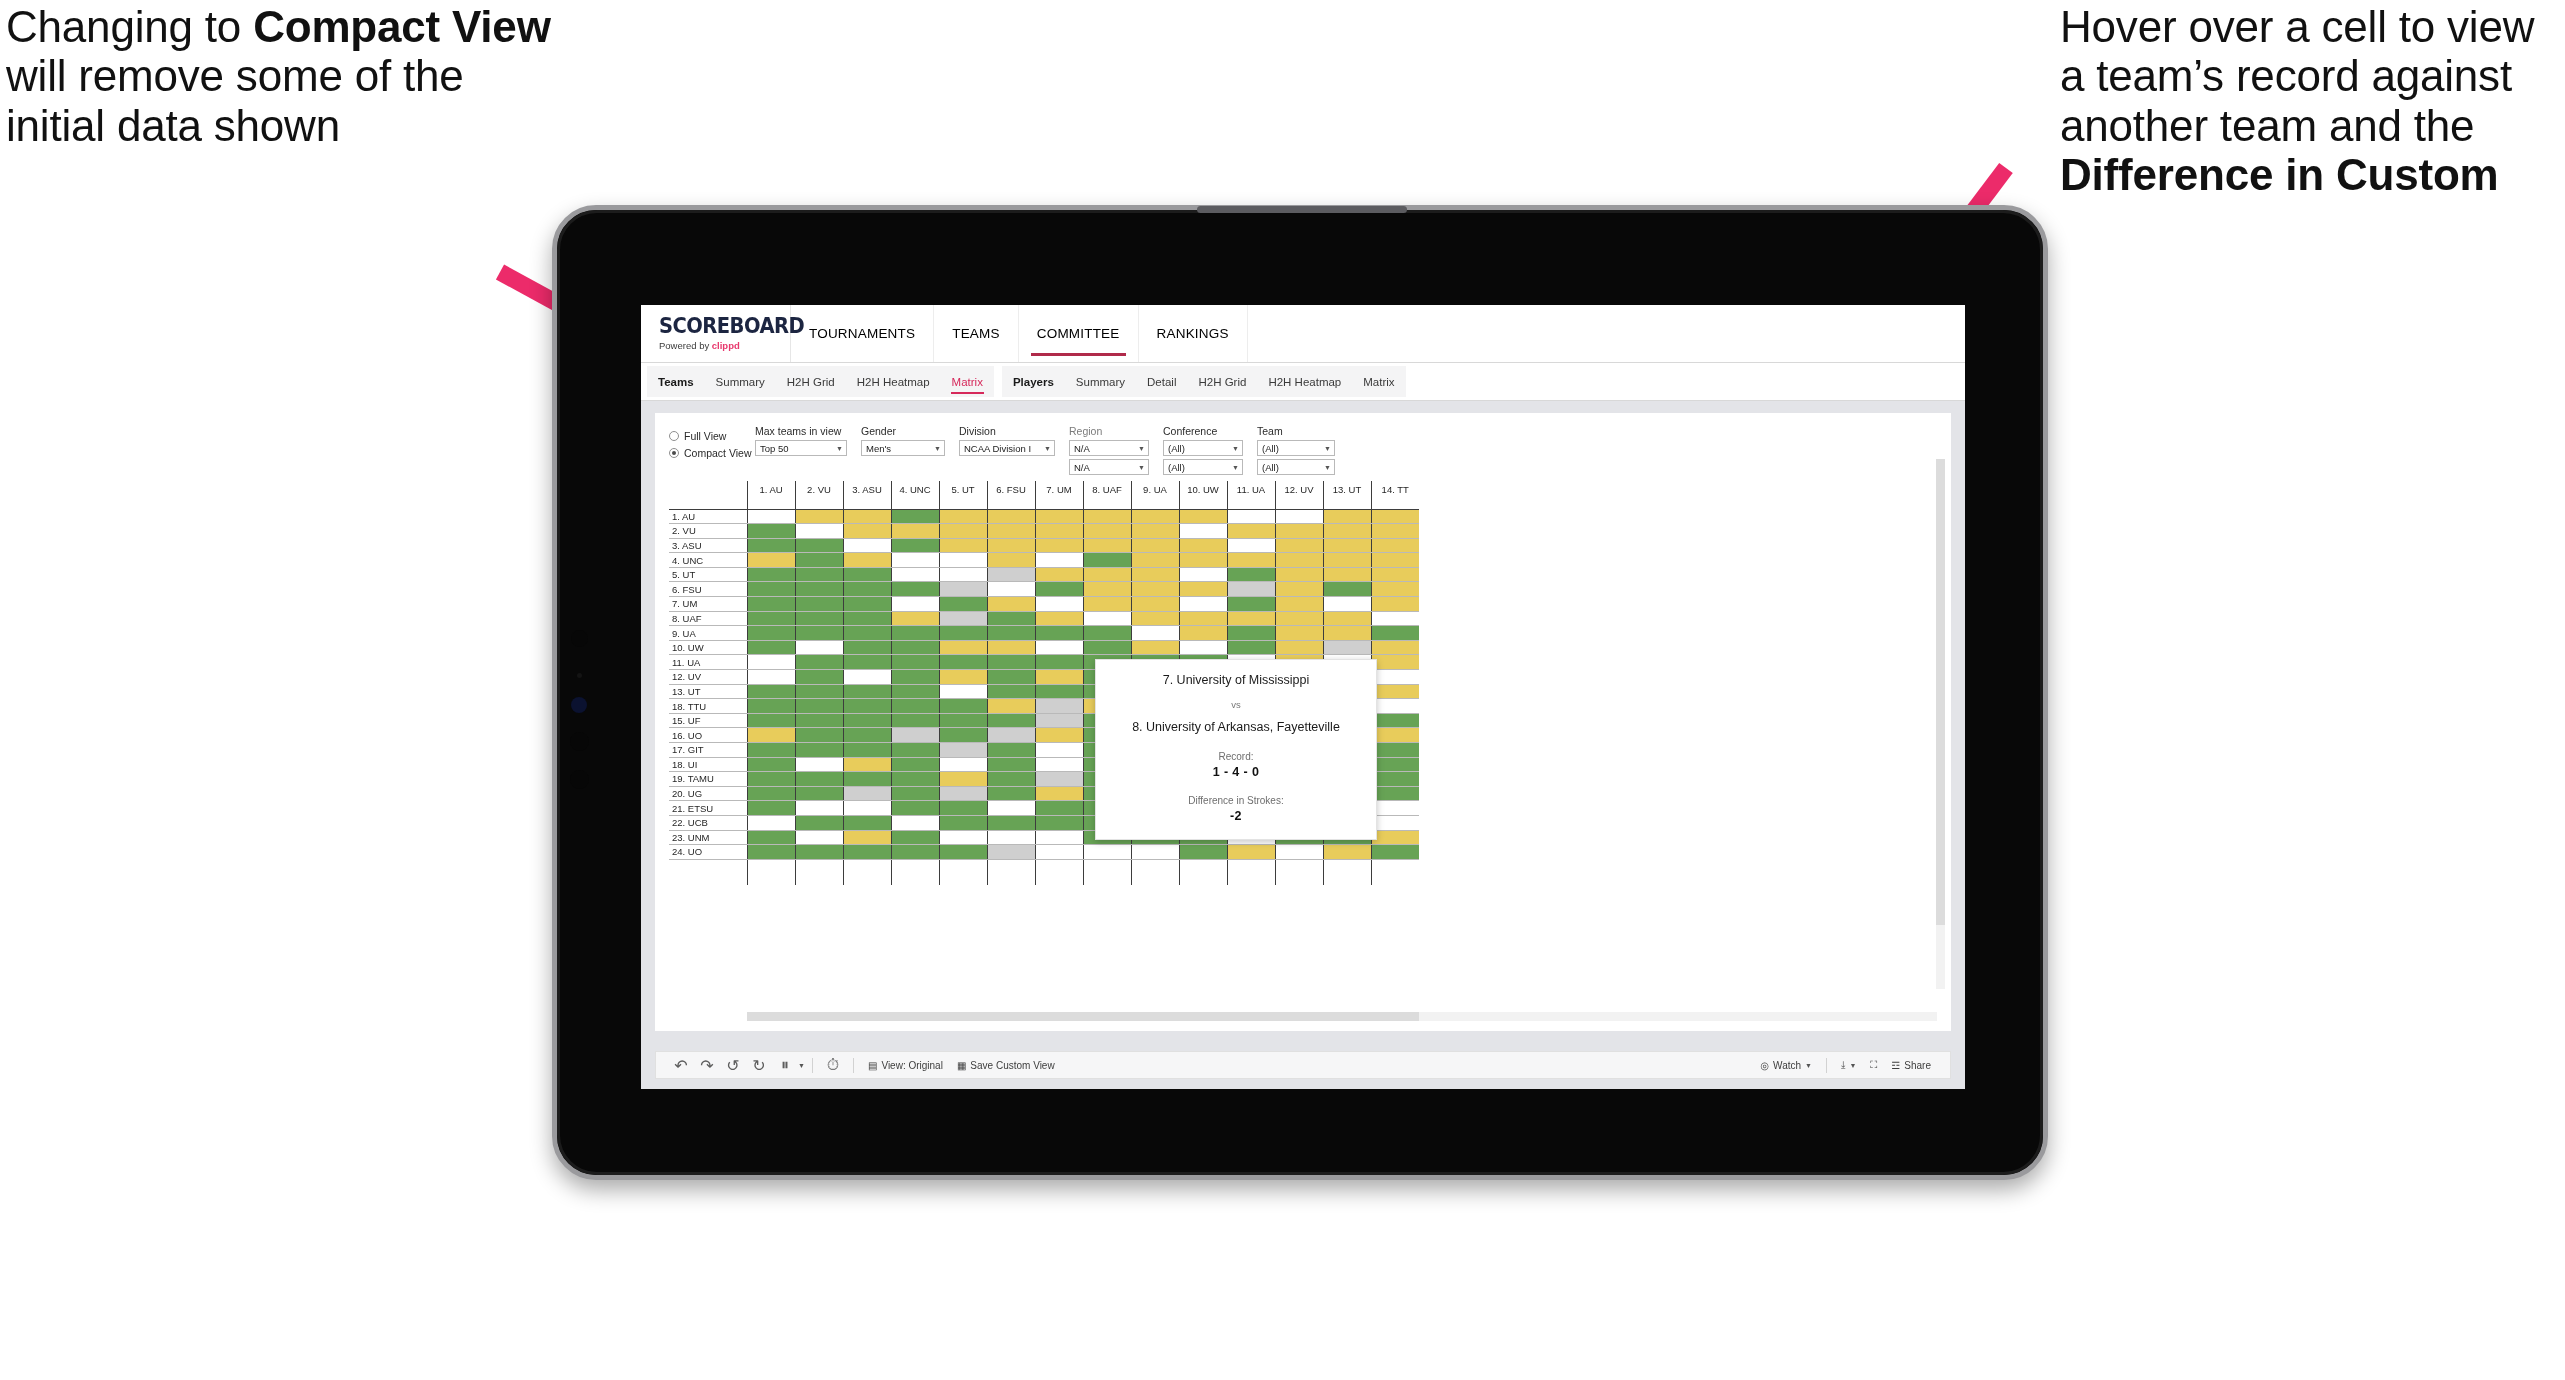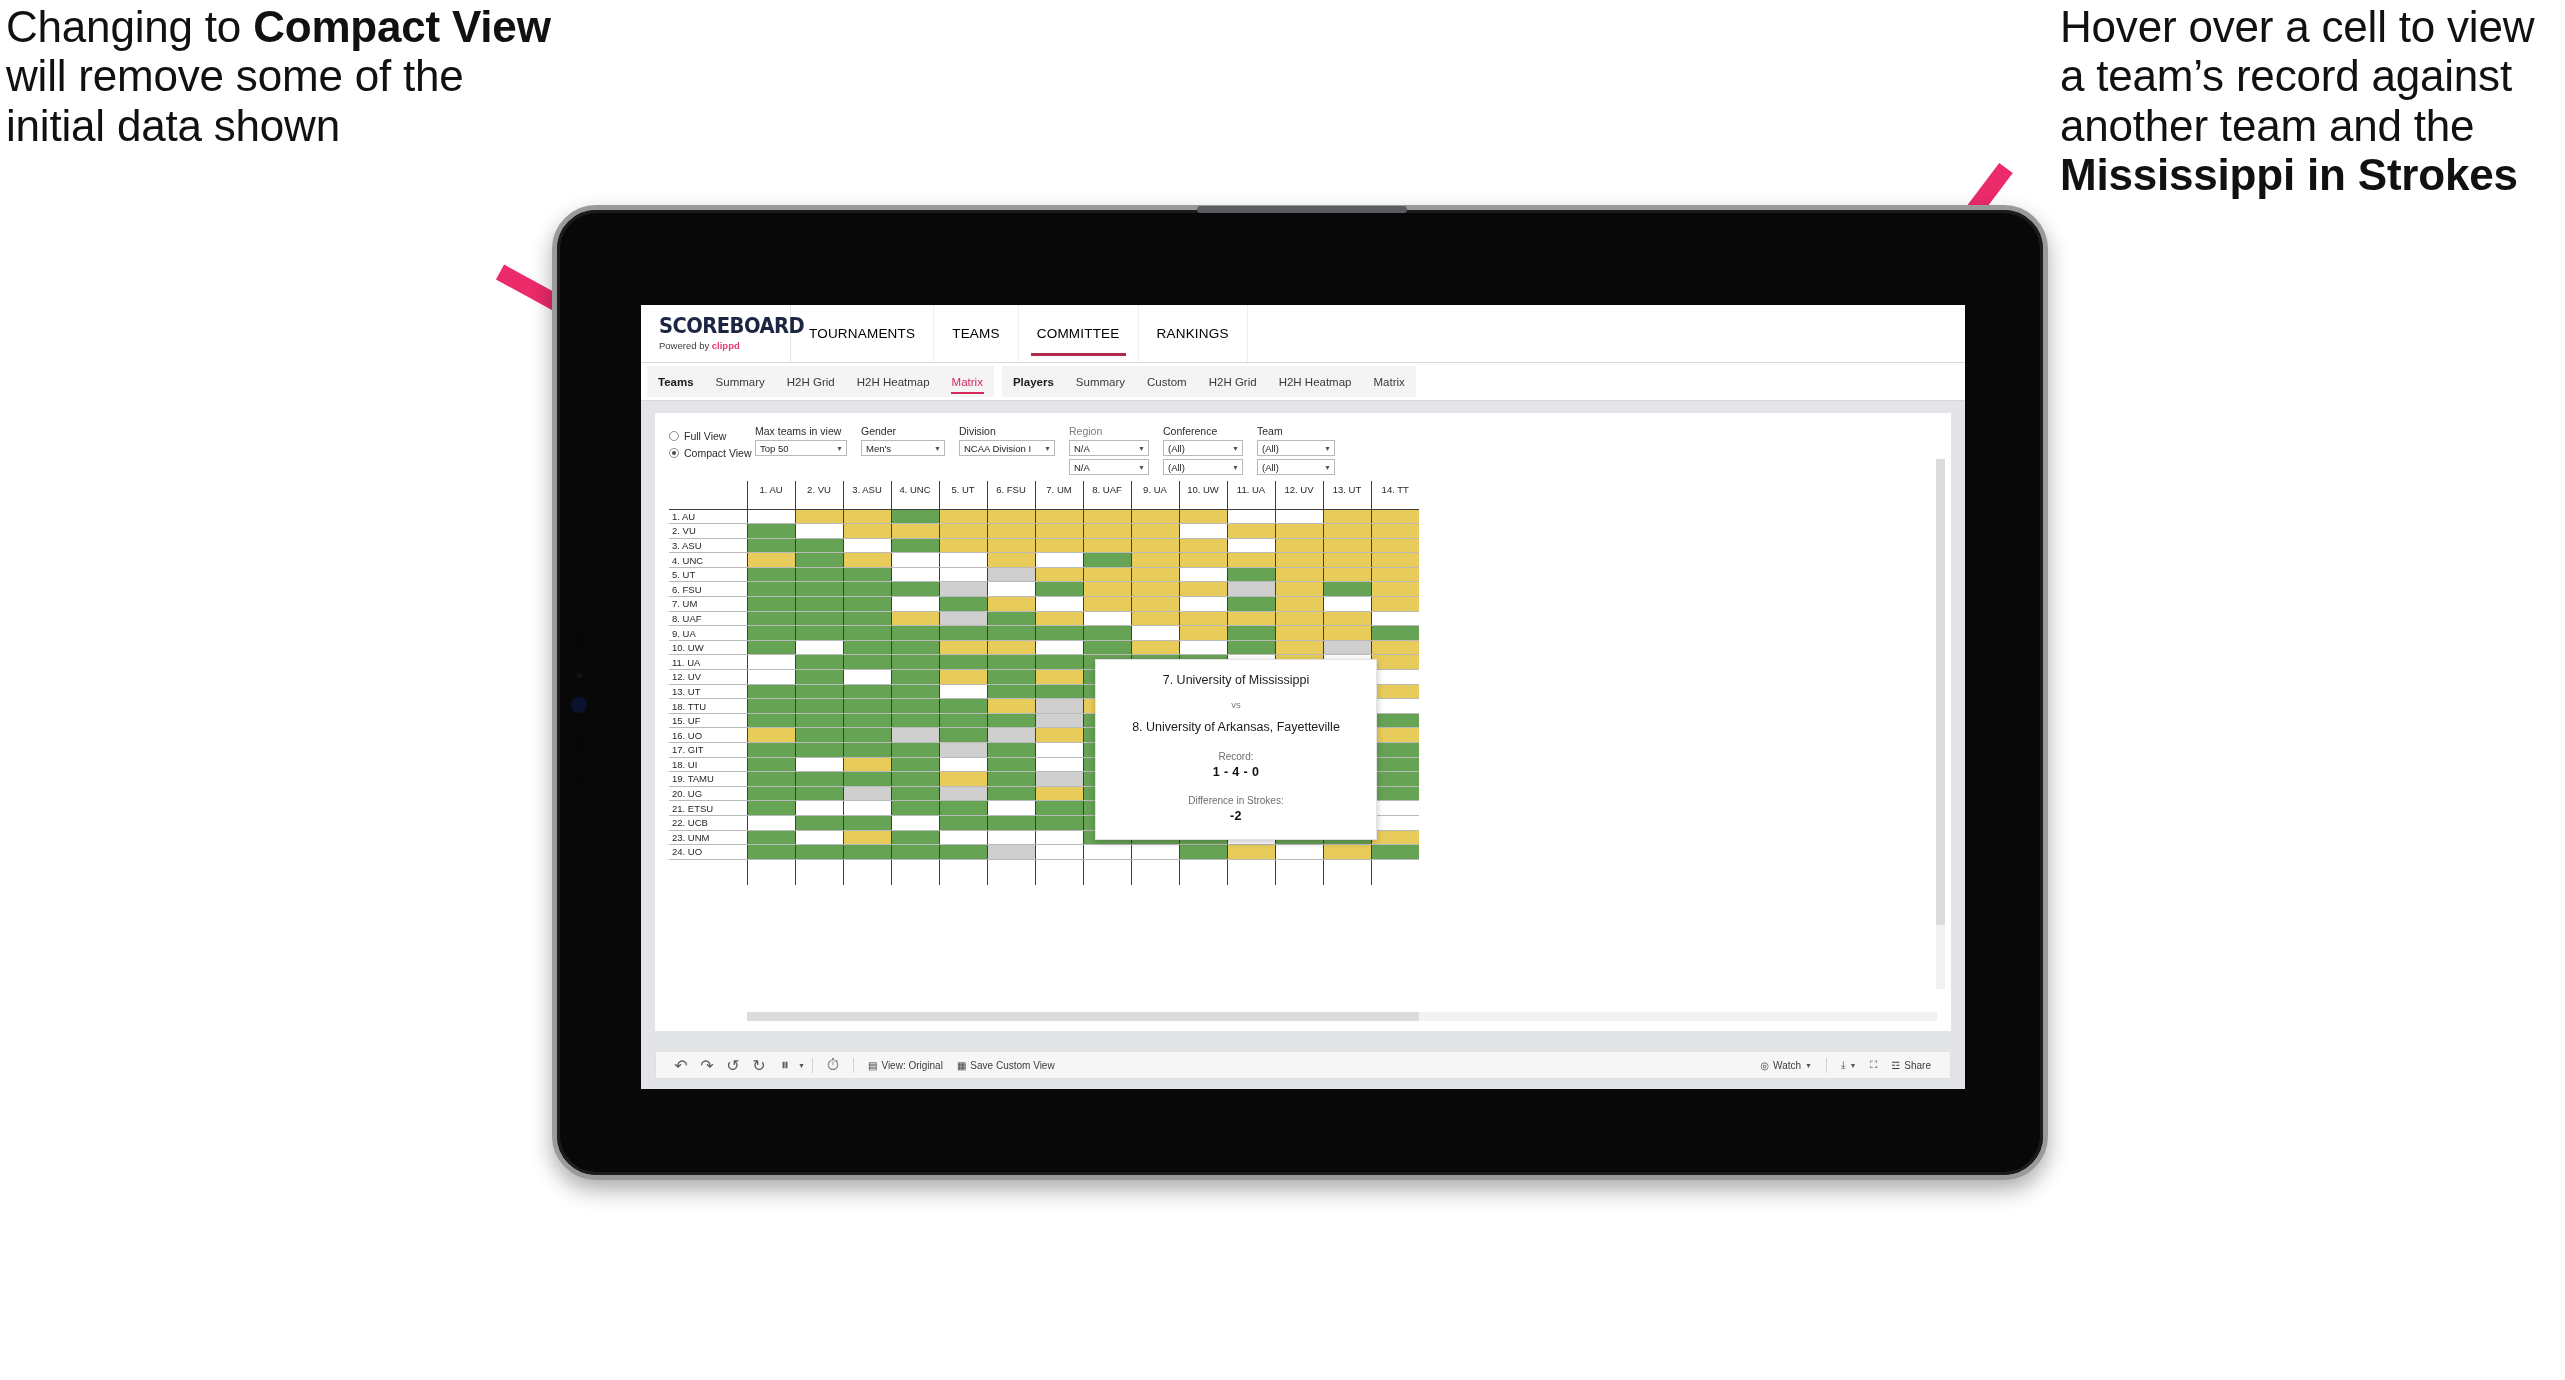--- a/index.html
+++ b/index.html
@@ -203,21 +203,21 @@
   .tb-flex { flex: 1; }
   .mini-caret { font-size: 7px; color:#555; }
 </style>
 </head>
 <body>
 
 <div id="root">
 
   <div class="annot" id="annot-left"><span>Changing to </span><b>Compact View</b><span> will remove some of the initial data shown</span></div>
 
-  <div class="annot" id="annot-right"><span>Hover over a cell to view a team’s record against another team and the </span><b>Mississippi in Strokes</b></div>
+  <div class="annot" id="annot-right"><span>Hover over a cell to view a team’s record against another team and the </span><b>Difference in Custom</b></div>
 
   <svg class="arrow-svg" viewBox="0 0 2565 1380">
     <defs>
       <marker id="ah" markerWidth="5" markerHeight="5" refX="2.6" refY="2.5" orient="auto">
         <path d="M0,0 L5,2.5 L0,5 z" fill="#ec2b6a"></path>
       </marker>
     </defs>
     <line x1="500" y1="272" x2="835" y2="455" stroke="#ec2b6a" stroke-width="17" marker-end="url(#ah)"></line>
     <line x1="2006" y1="168" x2="1596" y2="712" stroke="#ec2b6a" stroke-width="17" marker-end="url(#ah)"></line>
   </svg>
@@ -251,21 +251,21 @@
           <div class="tabgroup">
             <div class="tabitem head">Teams</div>
             <div class="tabitem">Summary</div>
             <div class="tabitem">H2H Grid</div>
             <div class="tabitem">H2H Heatmap</div>
             <div class="tabitem sel">Matrix</div>
           </div>
           <div class="tabgroup">
             <div class="tabitem head">Players</div>
             <div class="tabitem">Summary</div>
-            <div class="tabitem">Custom</div>
+            <div class="tabitem">Detail</div>
             <div class="tabitem">H2H Grid</div>
             <div class="tabitem">H2H Heatmap</div>
             <div class="tabitem">Matrix</div>
           </div>
         </div>
 
       <div id="appbody">
         <div id="sheet">
 
           <div id="filters">

